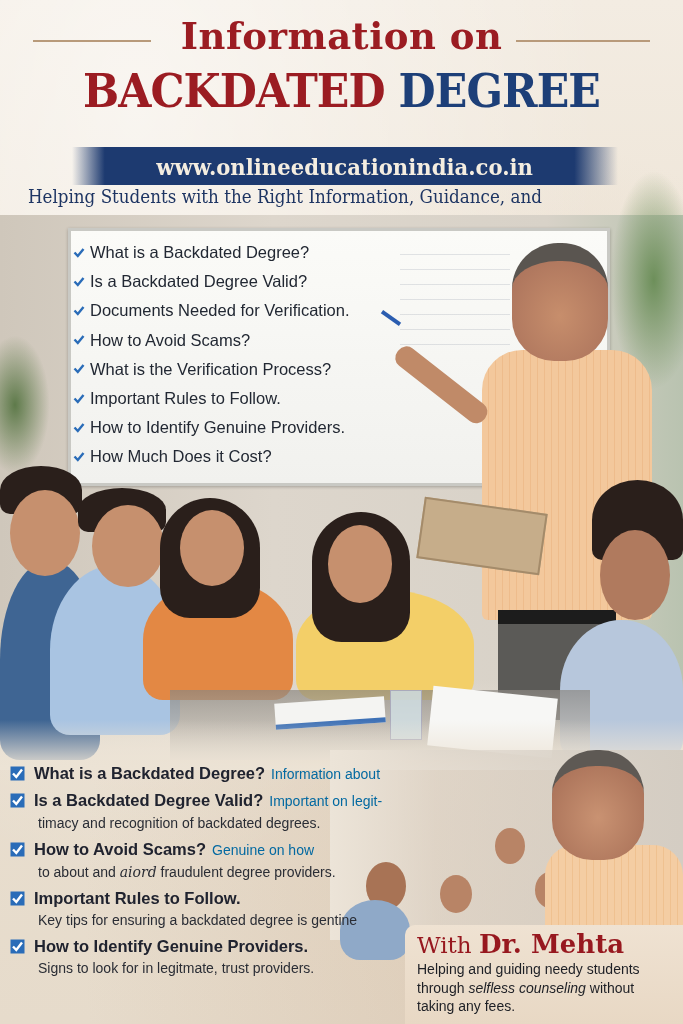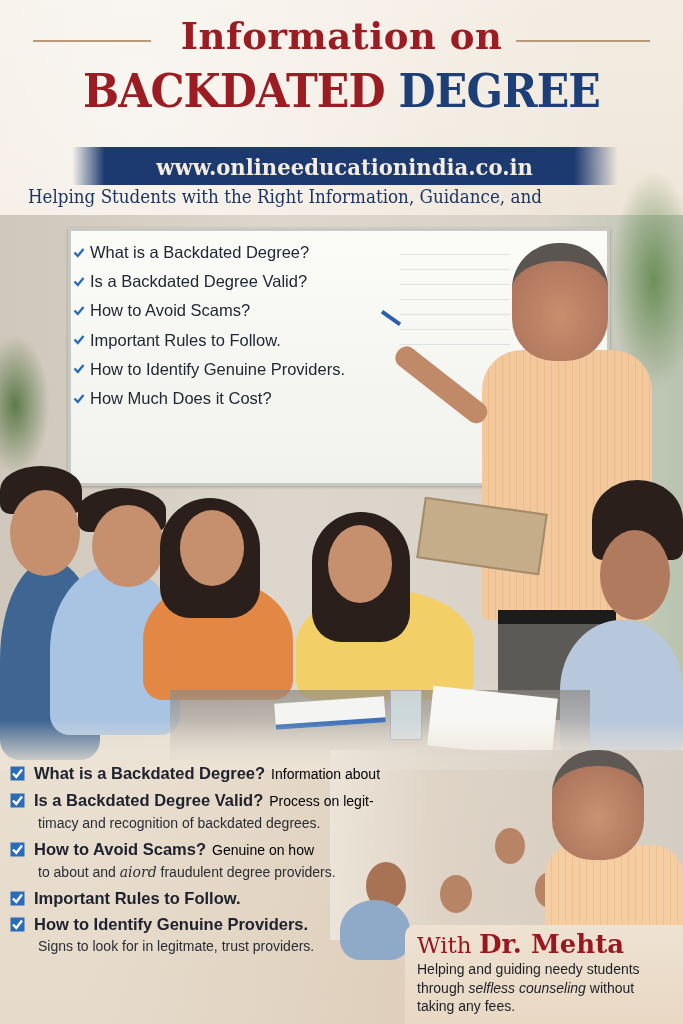--- a/index.html
+++ b/index.html
@@ -155,21 +155,21 @@
   }
   .bg-student { position: absolute; border-radius: 50%; background: #b88466; }
   .bottom-list { position: absolute; top: 762px; left: 10px; width: 450px; }
   .b-item { margin-bottom: 4px; }
   .b-head {
     display: flex; align-items: baseline; font-size: 16.5px; line-height: 22px;
   }
   .b-head .check { width: 15px; height: 15px; margin-right: 9px; position: relative; top: 2px; }
   .b-head .check svg { width: 15px; height: 15px; }
   .b-title { font-weight: bold; color: #20232f; white-space: nowrap; }
-  .b-desc-inline { font-size: 14px; color: #000000; margin-left: 6px; white-space: nowrap; }
+  .b-desc-inline { font-size: 14px; color: #0369a1; margin-left: 6px; white-space: nowrap; }
   .b-desc { font-size: 14px; color: #2a2d35; line-height: 22px; padding-left: 28px; }
   .b-desc.indent { padding-left: 35px; }
   .b-desc em { font-family: "DejaVu Serif", serif; font-style: italic; }
   .mehta-card {
     position: absolute; top: 925px; left: 405px; width: 278px; height: 99px;
     background: linear-gradient(180deg, #efe2d2, #e8d8c4);
     border-radius: 10px 0 0 0;
     padding: 4px 12px 7px 12px;
   }
   .mehta-title {
@@ -218,21 +218,37 @@
         </svg>
       </span>
     <span>Is a Backdated Degree Valid?</span>
   </div>
   <div class="board-item">
     <span class="check">
         <svg viewBox="0 0 12 12">
           <path d="M1.5 5.5 L4.8 9 L10.5 2" stroke="#2a6cb8" stroke-width="2.4" fill="none"></path>
         </svg>
       </span>
+    <span>Documents Needed for Verification.</span>
+  </div>
+  <div class="board-item">
+    <span class="check">
+        <svg viewBox="0 0 12 12">
+          <path d="M1.5 5.5 L4.8 9 L10.5 2" stroke="#2a6cb8" stroke-width="2.4" fill="none"></path>
+        </svg>
+      </span>
     <span>How to Avoid Scams?</span>
+  </div>
+  <div class="board-item">
+    <span class="check">
+        <svg viewBox="0 0 12 12">
+          <path d="M1.5 5.5 L4.8 9 L10.5 2" stroke="#2a6cb8" stroke-width="2.4" fill="none"></path>
+        </svg>
+      </span>
+    <span>What is the Verification Process?</span>
   </div>
   <div class="board-item">
     <span class="check">
         <svg viewBox="0 0 12 12">
           <path d="M1.5 5.5 L4.8 9 L10.5 2" stroke="#2a6cb8" stroke-width="2.4" fill="none"></path>
         </svg>
       </span>
     <span>Important Rules to Follow.</span>
   </div>
   <div class="board-item">
@@ -310,21 +326,21 @@
   </div>
   <div class="b-item">
     <div class="b-head">
       <span class="check">
           <svg viewBox="0 0 15 15">
             <rect x="0.5" y="0.5" width="14" height="14" fill="#2a6cb8"></rect>
             <path d="M3 7.5 L6.3 11 L12 3.5" stroke="#fff" stroke-width="2.4" fill="none"></path>
           </svg>
         </span>
       <span class="b-title">Is a Backdated Degree Valid?</span>
-      <span class="b-desc-inline">Process on legit-</span>
+      <span class="b-desc-inline">Important on legit-</span>
     </div>
     <div class="b-desc">timacy and recognition of backdated degrees.</div>
   </div>
   <div class="b-item">
     <div class="b-head">
       <span class="check">
           <svg viewBox="0 0 15 15">
             <rect x="0.5" y="0.5" width="14" height="14" fill="#2a6cb8"></rect>
             <path d="M3 7.5 L6.3 11 L12 3.5" stroke="#fff" stroke-width="2.4" fill="none"></path>
           </svg>
@@ -337,20 +353,21 @@
   <div class="b-item">
     <div class="b-head">
       <span class="check">
           <svg viewBox="0 0 15 15">
             <rect x="0.5" y="0.5" width="14" height="14" fill="#2a6cb8"></rect>
             <path d="M3 7.5 L6.3 11 L12 3.5" stroke="#fff" stroke-width="2.4" fill="none"></path>
           </svg>
         </span>
       <span class="b-title">Important Rules to Follow.</span>
     </div>
+    <div class="b-desc">Key tips for ensuring a backdated degree is gentine</div>
   </div>
   <div class="b-item">
     <div class="b-head">
       <span class="check">
           <svg viewBox="0 0 15 15">
             <rect x="0.5" y="0.5" width="14" height="14" fill="#2a6cb8"></rect>
             <path d="M3 7.5 L6.3 11 L12 3.5" stroke="#fff" stroke-width="2.4" fill="none"></path>
           </svg>
         </span>
       <span class="b-title">How to Identify Genuine Providers.</span>

